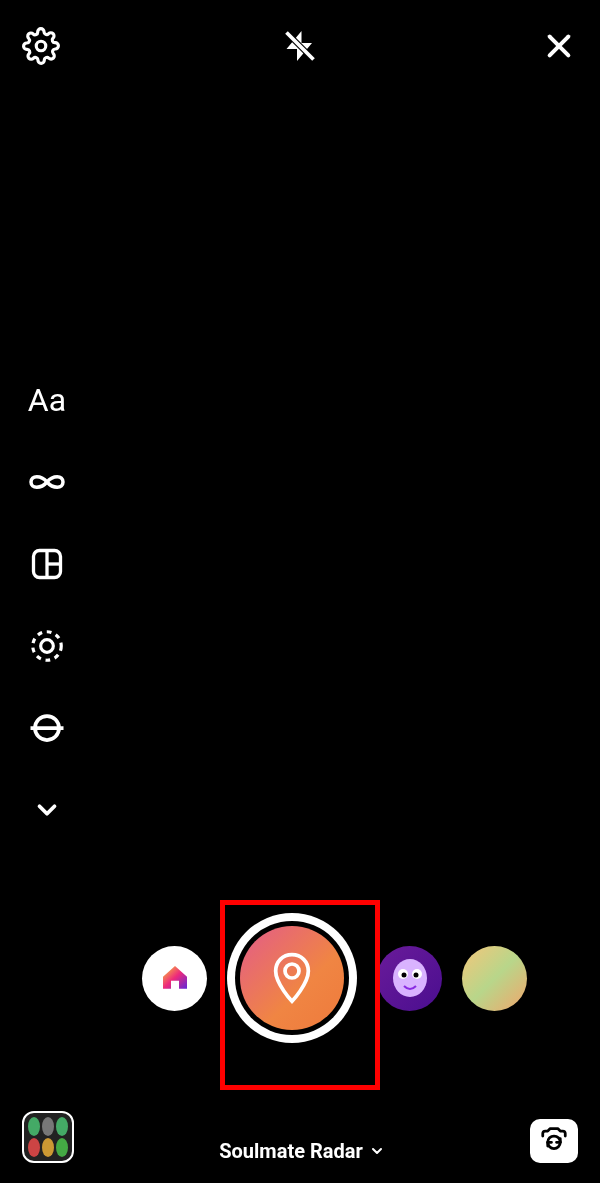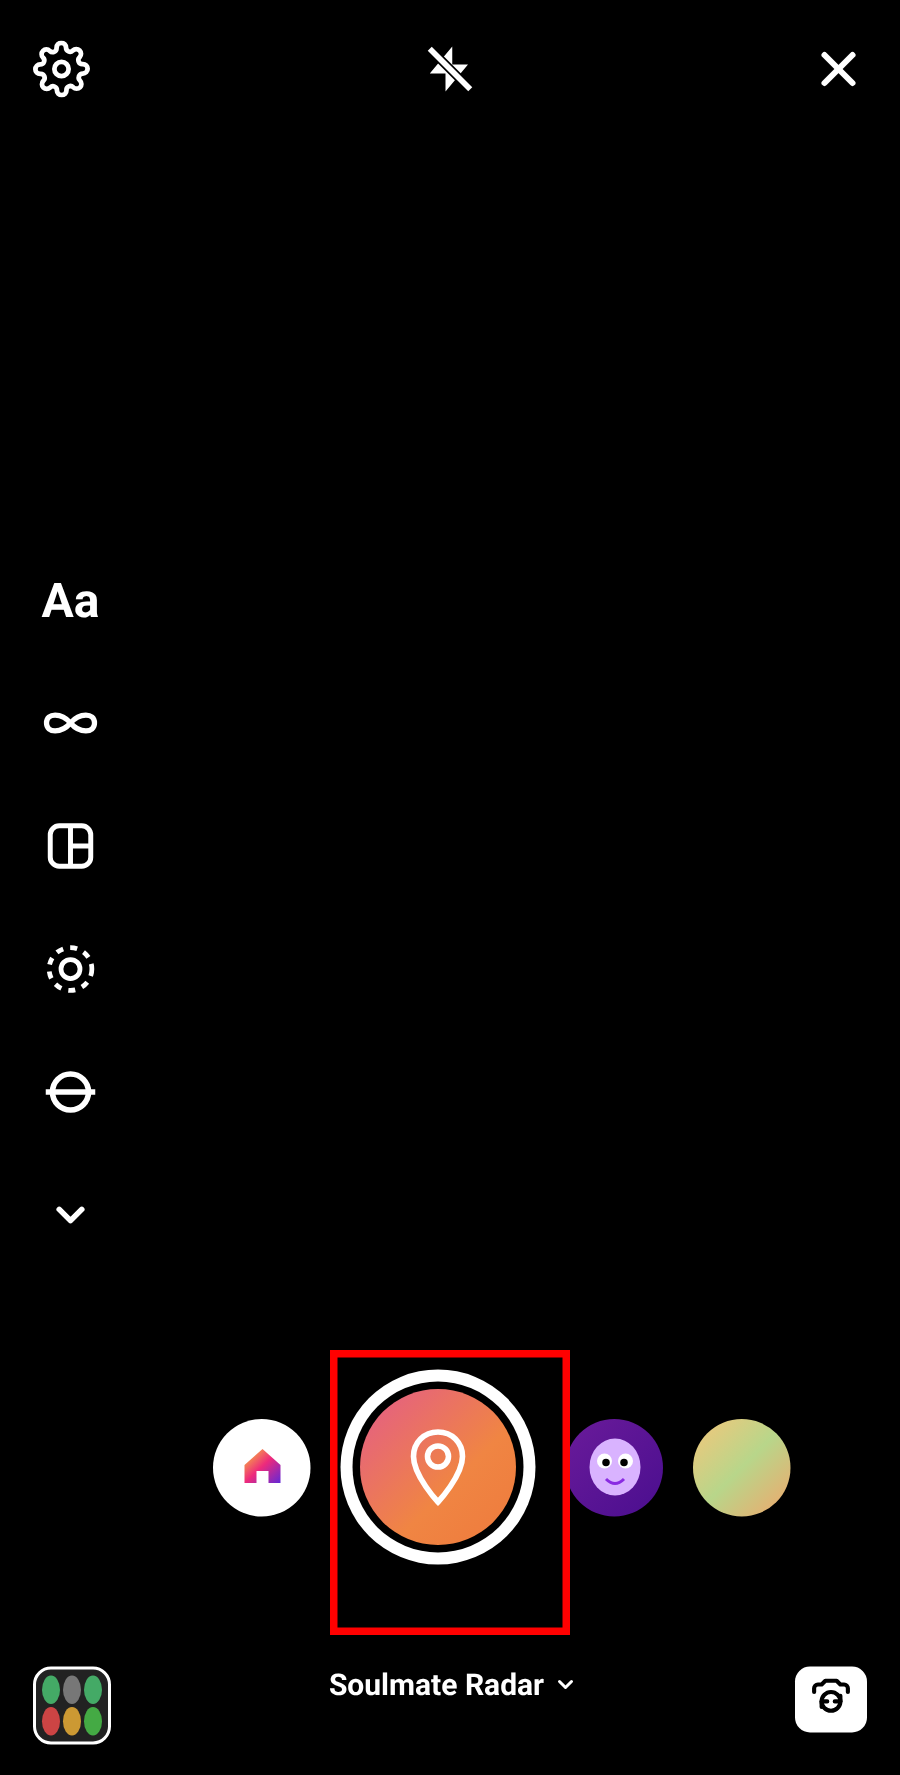--- a/index.html
+++ b/index.html
@@ -45,21 +45,21 @@
     .tool-icon {
       width: 40px;
       height: 40px;
       display: flex;
       align-items: center;
       justify-content: center;
       cursor: pointer;
     }
     .text-aa {
       font-size: 32px;
-      font-weight: 700;
+      font-weight: 400;
       color: #fff;
       line-height: 1;
     }
     .highlight-box {
       position: absolute;
       left: 220px;
       top: 900px;
       width: 160px;
       height: 190px;
       border: 5px solid #ff0000;
@@ -126,21 +126,21 @@
     }
     .filter-glow {
       background: linear-gradient(135deg, #f5c67a, #b8d68a, #f2a56b);
     }
     .bottom-bar {
       position: absolute;
       bottom: 20px;
       left: 0;
       right: 0;
       display: flex;
-      align-items: flex-start;
+      align-items: flex-end;
       justify-content: space-between;
       padding: 0 22px;
     }
     .gallery-thumb {
       width: 52px;
       height: 52px;
       border-radius: 12px;
       border: 2px solid #fff;
       background: #222;
       display: grid;

